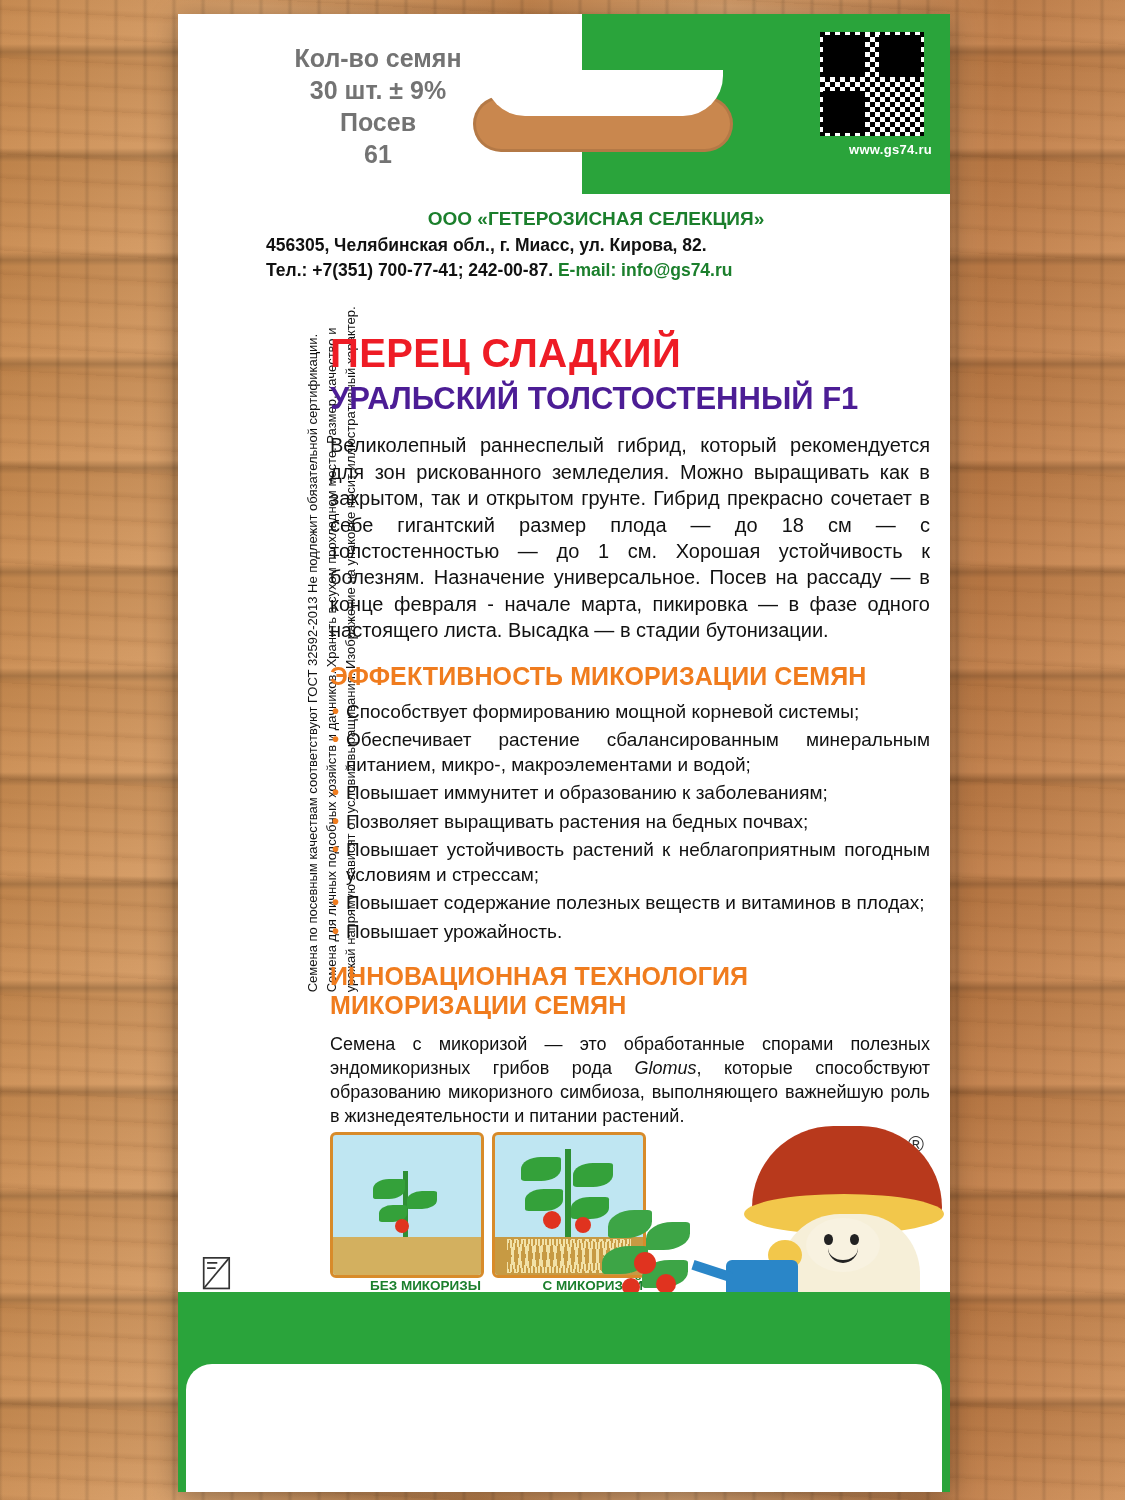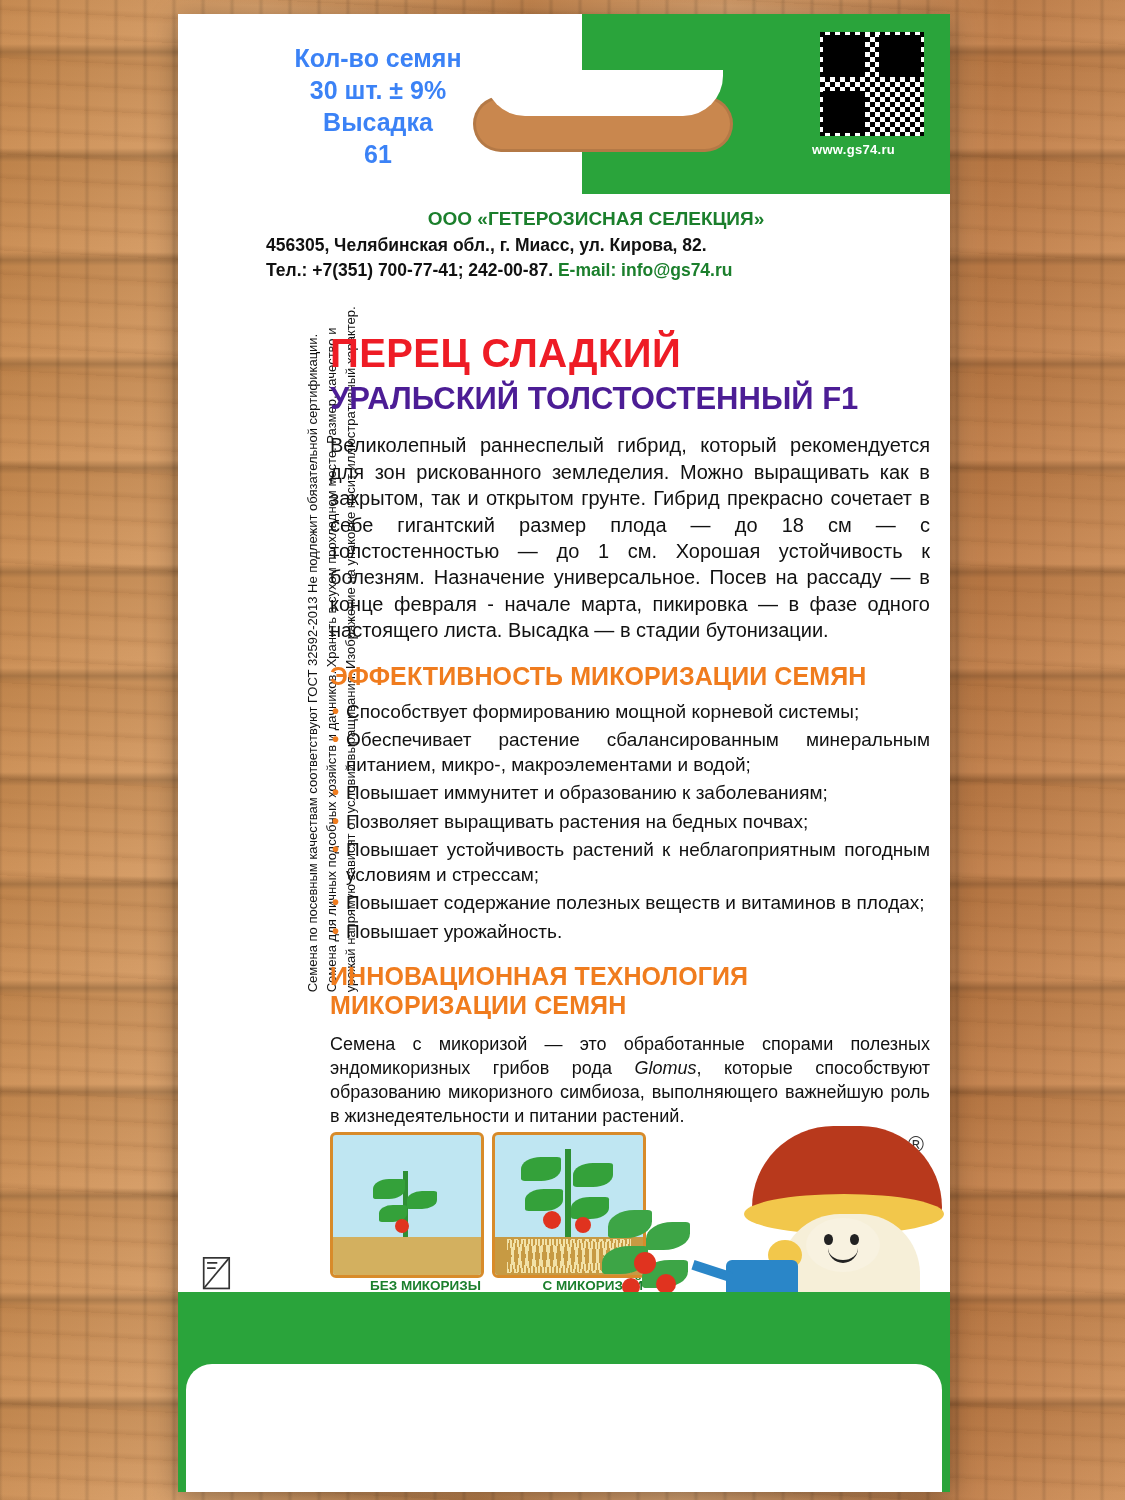--- a/index.html
+++ b/index.html
@@ -79,28 +79,28 @@
   }
 
   .count-block {
     position: absolute;
     left: 30px; top: 28px;
     width: 340px;
     text-align: center;
     font-weight: bold;
     font-size: 25px;
     line-height: 1.28;
-    color: #3b82f6;
+    color: #737373;
   }
 
   .qr-wrap {
     position: absolute;
     right: 18px; top: 18px;
     width: 120px;
-    text-align: left;
+    text-align: right;
   }
   .qr {
     width: 104px; height: 104px;
     margin: 0 auto;
     background-color: #fff;
     background-image:
       repeating-linear-gradient(90deg, #000 0 5px, #fff 5px 10px),
       repeating-linear-gradient(0deg, #000 0 5px, #fff 5px 10px);
     background-size: 10px 10px, 10px 10px;
     background-blend-mode: difference;
@@ -353,21 +353,21 @@
 
 <div class="packet">
 
   <div class="top-band">
     <div class="green"></div>
     <div class="hang-hole"></div>
 
     <div class="count-block">
       <div>Кол-во семян</div>
       <div>30 шт. ± 9%</div>
-      <div>Высадка</div>
+      <div>Посев</div>
       <div>61</div>
     </div>
 
     <div class="qr-wrap">
       <div class="qr">
         <div class="fm tl">
             <i></i>
           </div>
         <div class="fm tr">
             <i></i>

